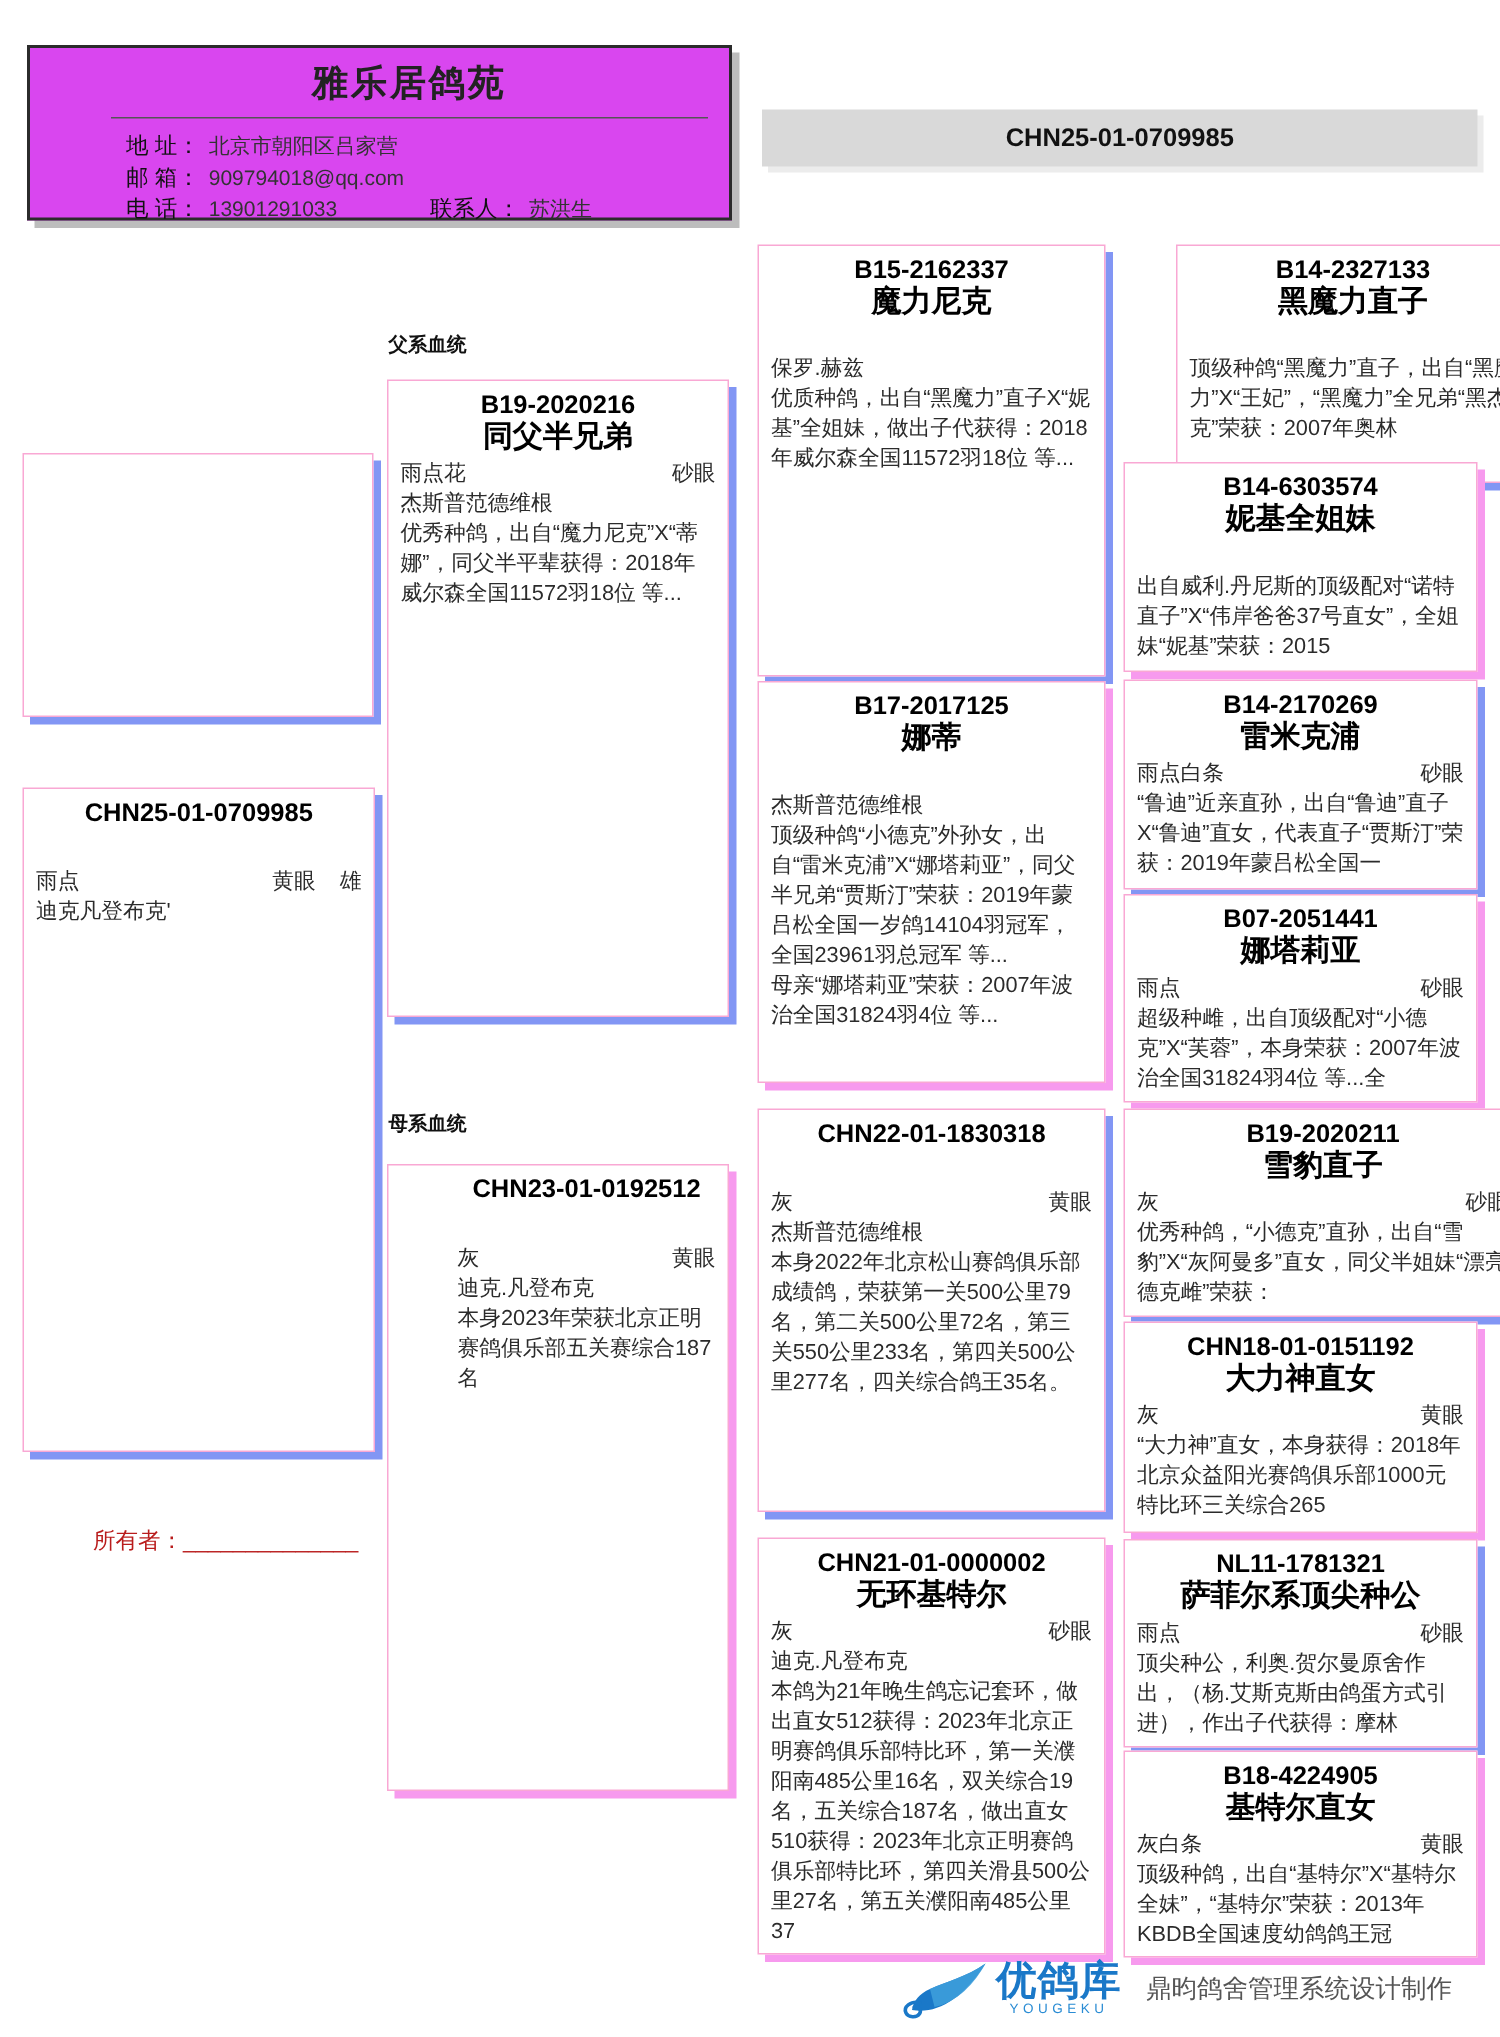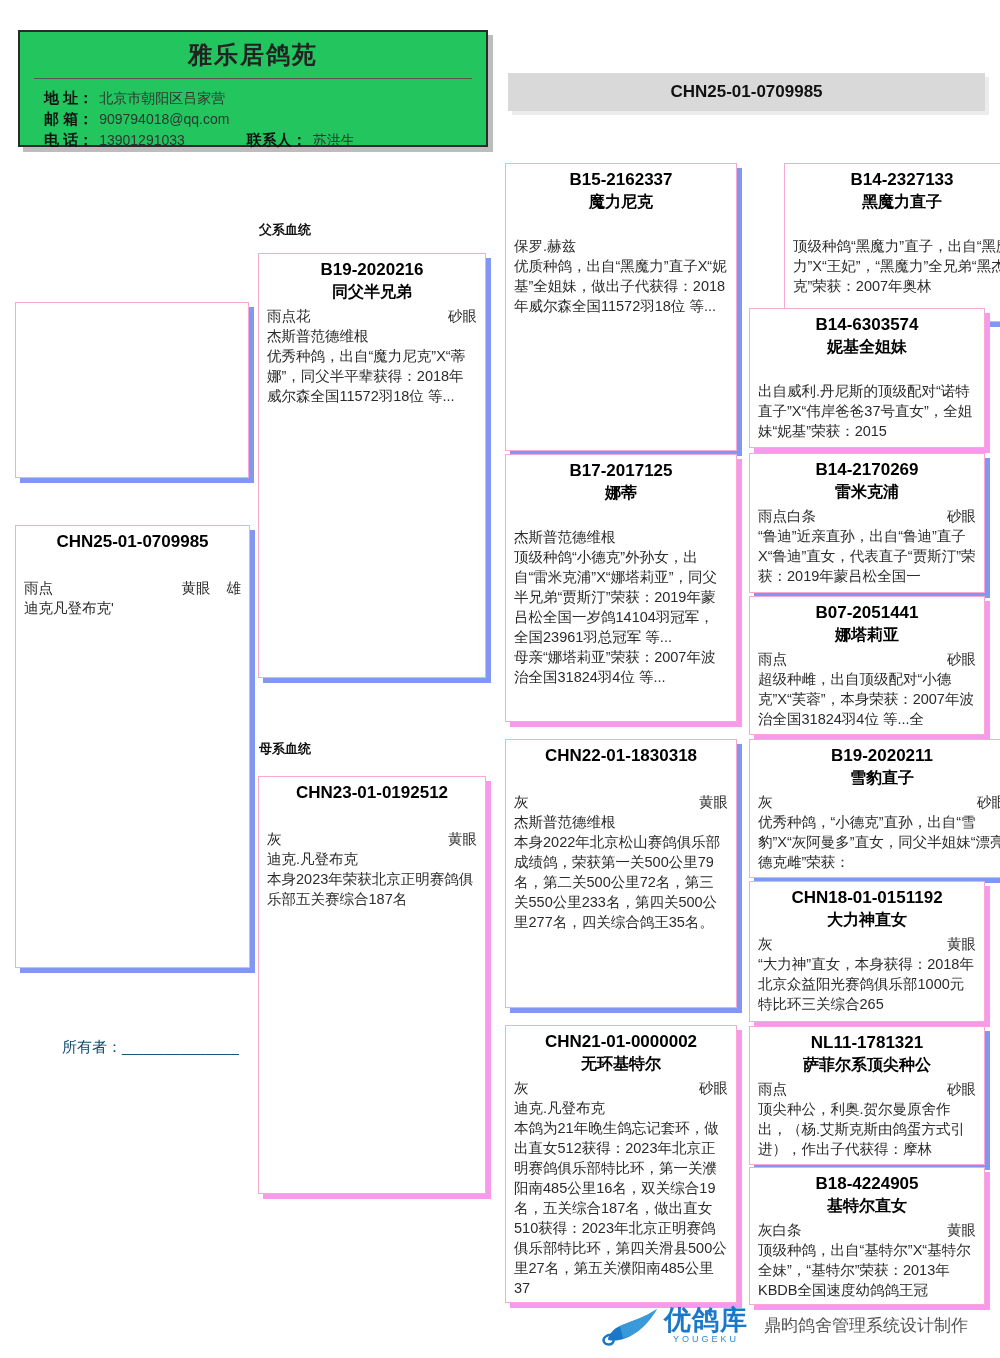--- a/index.html
+++ b/index.html
@@ -1,50 +1,50 @@
 <!DOCTYPE html>
 <html style="--sire-accent: #8296f4; --dam-accent: #f79aee; --banner-bg: #d9d9d9; --logo-blue: #1a78c8;"><head>
 <meta charset="utf-8">
 <style>
   html,body{margin:0;padding:0;background:#fff;}
   #canvas{position:relative;width:1000px;height:1358px;background:#fff;overflow:hidden;
           font-family:"Liberation Sans","DejaVu Sans",sans-serif;color:#222;}
 
   
-  .header-box{position:absolute;left:18px;top:30px;width:470px;height:117px;background:#22c55e;
-              border:2px solid #2b2b2b;box-shadow:5px 5px 0 #bdbdbd;box-sizing:border-box;}
+  .header-box{position:absolute;left:18px;top:30px;width:470px;height:117px;background:#d946ef;
+              border:2px solid #2b2b2b;box-shadow:5px 5px 0 #bdbdbd;box-sizing:border-box;padding-left:40px;}
   .loft-title{font-size:24px;font-weight:bold;text-align:center;margin-top:7px;letter-spacing:2px;}
   .header-box hr{border:none;border-top:1px solid #555;margin:7px 14px 8px 14px;}
   .loft-rows{padding-left:24px;font-size:14px;}
   .loft-row{height:21px;line-height:21px;}
-  .lbl{font-weight:bold;font-size:15px;color:#111;margin-right:6px;}
+  .lbl{font-weight:normal;font-size:15px;color:#111;margin-right:6px;}
   .val{color:#333;}
   .lbl.contact{margin-left:58px;}
 
   
   .banner{position:absolute;left:508px;top:73px;width:477px;height:38px;background:var(--banner-bg,#d9d9d9);
           box-shadow:4px 4px 0 #ececec;text-align:center;line-height:38px;font-size:17px;font-weight:bold;color:#111;}
 
   
   .line-label{position:absolute;font-size:13px;font-weight:600;color:#111;}
 
   
   .pbox{position:absolute;background:#fff;border:1px solid #f9a8d4;box-sizing:border-box;overflow:hidden;}
   .pbox.blue{box-shadow:5px 5px 0 var(--sire-accent,#8296f4);}
   .pbox.pink{box-shadow:5px 5px 0 var(--dam-accent,#f79aee);}
   .ring{font-size:17px;font-weight:bold;text-align:center;padding-top:5px;line-height:22px;color:#000;}
-  .pname{font-size:16px;font-weight:bold;text-align:center;line-height:21px;min-height:21px;color:#000;}
+  .pname{font-size:20px;font-weight:bold;text-align:center;line-height:21px;min-height:21px;color:#000;}
   .pbody{padding:4px 8px 0 8px;font-size:14.5px;line-height:20px;color:#2b2b2b;}
   .meta{display:flex;justify-content:space-between;min-height:20px;}
   .meta-right{display:flex;gap:16px;justify-content:center;}
   .strain{min-height:0;}
   .desc{white-space:pre-line;}
 
   
-  .owner{position:absolute;left:62px;top:1018px;font-size:15px;color:#0c4a6e;margin-top:20px;}
+  .owner{position:absolute;left:62px;top:1018px;font-size:15px;color:#b91c1c;}
 
   
   .footer{position:absolute;left:598px;top:1302px;display:flex;align-items:center;text-align:right;}
   .logo-icon{width:62px;height:46px;flex:none;}
   .logo-text-col{display:flex;flex-direction:column;align-items:center;margin-left:4px;}
   .logo-cn{font-size:27px;font-weight:bold;color:var(--logo-blue,#1a78c8);line-height:28px;letter-spacing:1px;}
   .logo-en{font-size:9px;letter-spacing:3px;color:#2a8cd4;line-height:11px;}
   .tagline{font-size:17px;color:#555;margin-left:16px;}
 </style>
 </head>
@@ -100,21 +100,21 @@
         <span>雨点花</span>
         <span class="meta-right">
             <span>砂眼</span>
           </span>
       </div>
       <div class="strain">杰斯普范德维根</div>
       <div class="desc">优秀种鸽，出自“魔力尼克”X“蒂娜”，同父半平辈获得：2018年威尔森全国11572羽18位 等...</div>
     </div>
   </div>
 
-  <div class="pbox pink" style="left:258px;top:776px;width:228px;height:418px;">
+  <div class="pbox pink" style="left:258px;top:776px;width:228px;height:418px;padding-left:38px;">
     <div class="ring">CHN23-01-0192512</div>
     <div class="pname"></div>
     <div class="pbody">
       <div class="meta">
         <span>灰</span>
         <span class="meta-right">
             <span>黄眼</span>
           </span>
       </div>
       <div class="strain">迪克.凡登布克</div>

